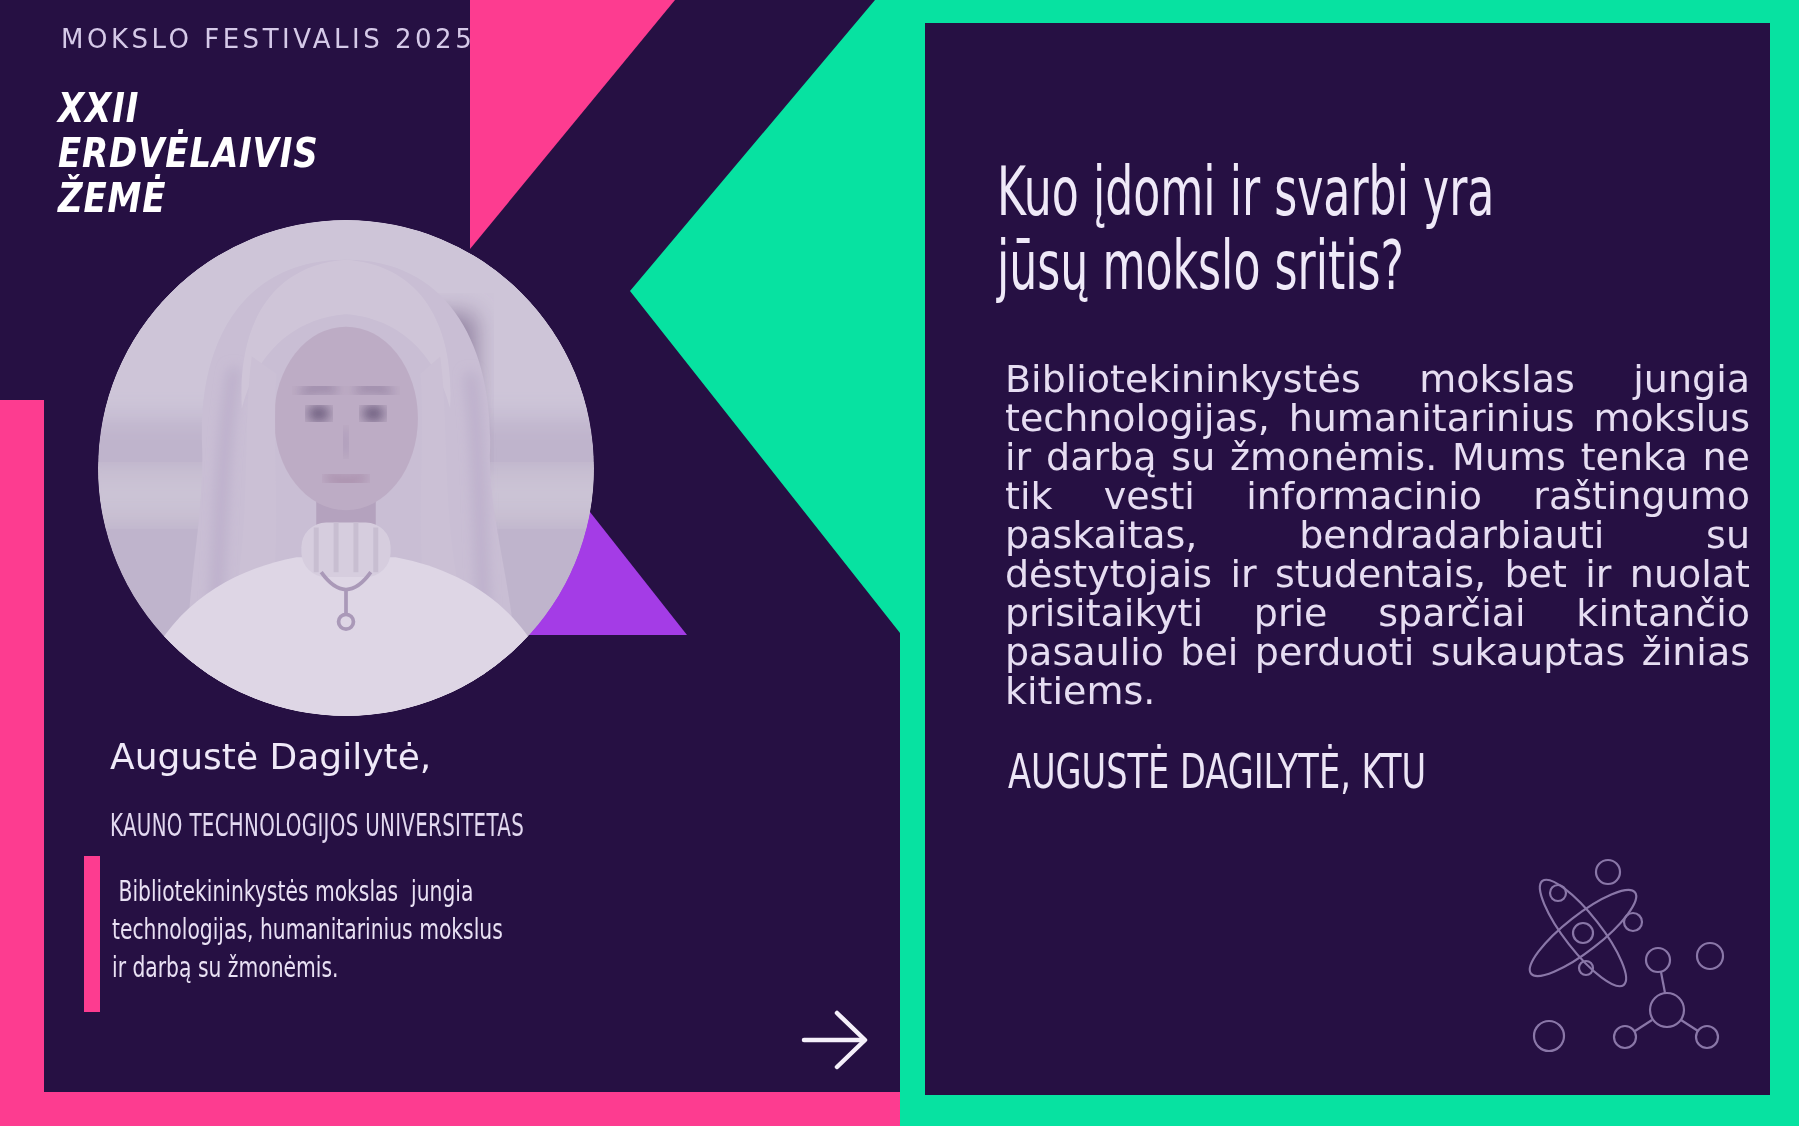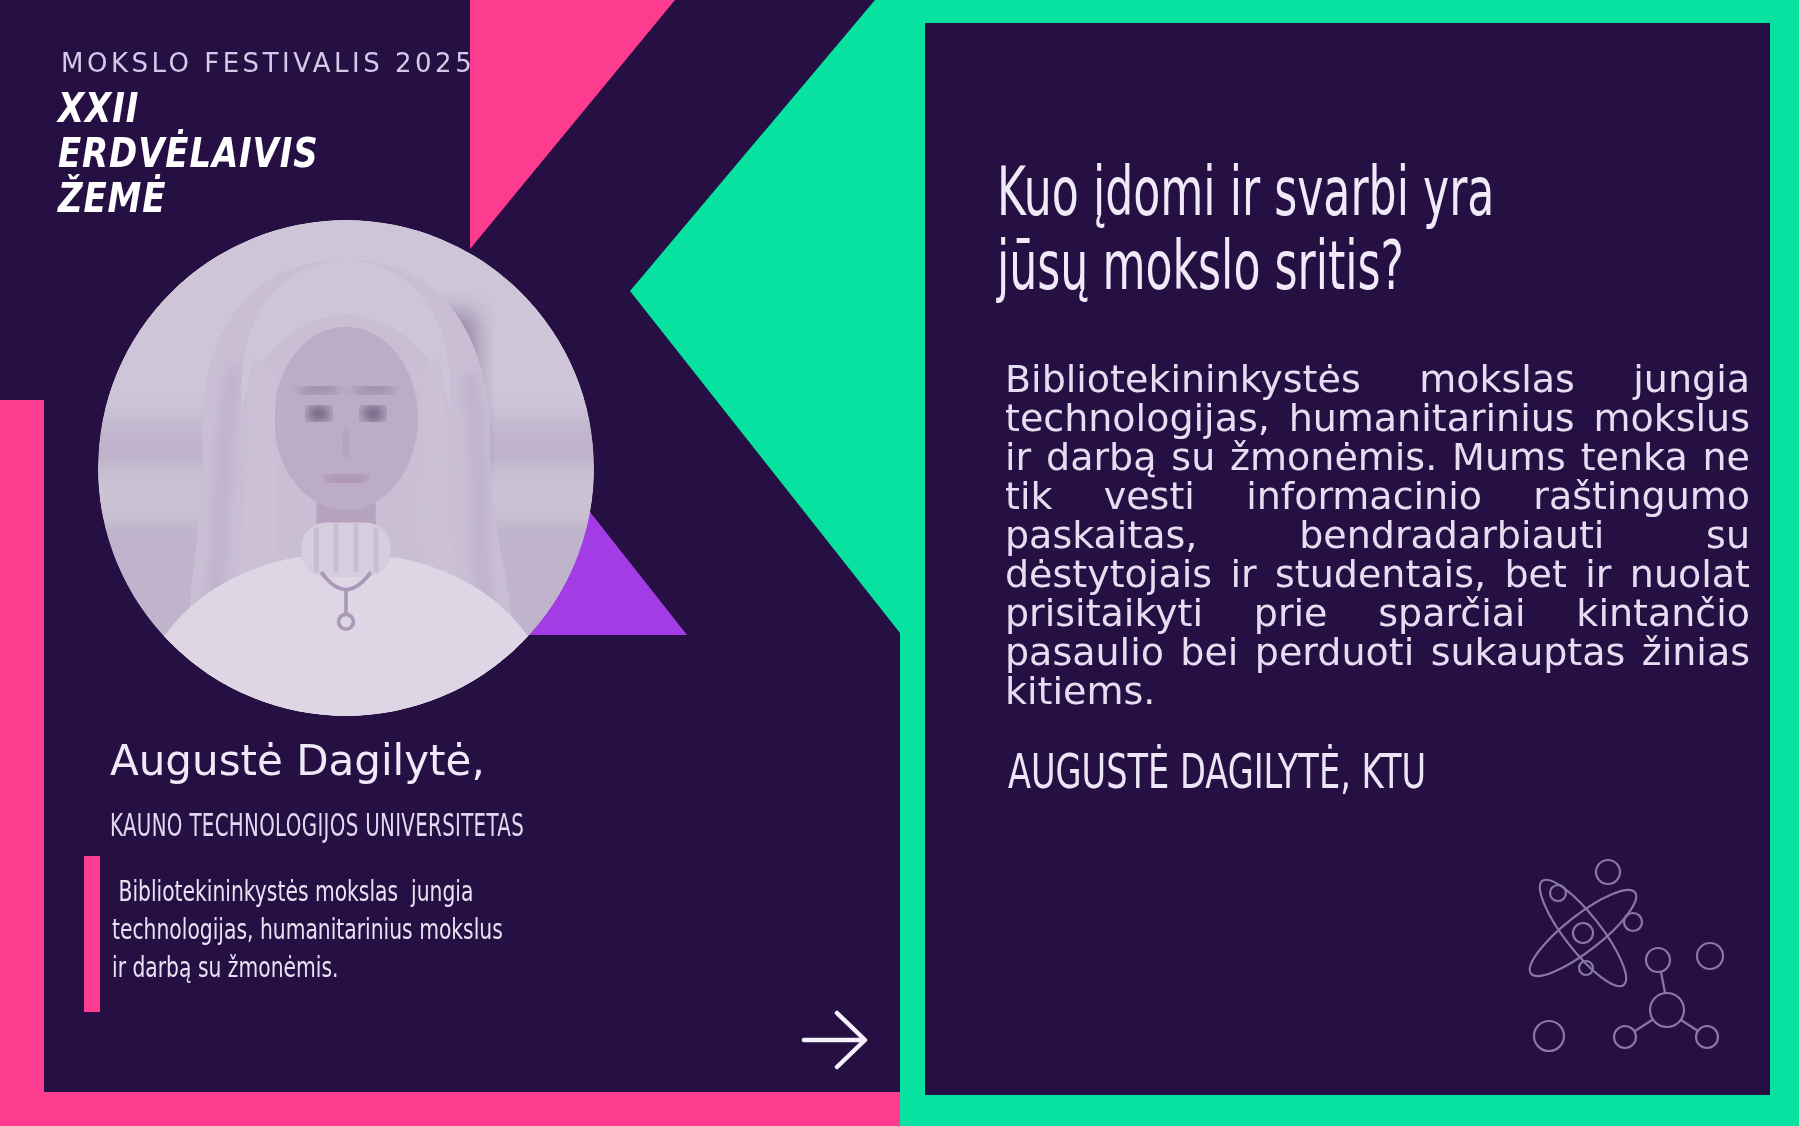--- a/index.html
+++ b/index.html
@@ -15,27 +15,27 @@
   
   #photo{left:98px;top:220px;width:496px;height:496px;border-radius:50%;
          overflow:hidden;z-index:2;}
 
   
   #panel{left:925px;top:23px;width:845px;height:1072px;background:#261043;z-index:2;}
 
   
   .txt{position:absolute;z-index:3;color:#ece5f6;}
 
-  #festival{left:61px;top:48px;font-size:26px;letter-spacing:3.5px;
+  #festival{left:61px;top:24px;font-size:26px;letter-spacing:3.5px;
             color:#d5c9e8;font-weight:500;}
   #logo{left:58px;top:86px;font-size:40px;line-height:45px;font-weight:800;
         font-style:italic;color:#ffffff;white-space:pre-line;
         transform:scaleX(.85);transform-origin:left top;letter-spacing:1px;}
 
-  #name{left:110px;top:736px;font-size:42px;font-weight:400;color:#efe9f8;}
+  #name{left:110px;top:736px;font-size:36px;font-weight:400;color:#efe9f8;}
   #affiliation{left:110px;top:806px;font-size:32px;letter-spacing:.5px;
                transform:scaleX(.62);transform-origin:left top;color:#e2d8f0;}
   #quote-bar{left:84px;top:856px;width:16px;height:156px;background:#fd3c90;z-index:3;}
   #quote{left:112px;top:872px;font-size:29px;line-height:38px;white-space:pre-wrap;
          transform:scaleX(.70);transform-origin:left top;color:#e9e1f4;}
 
   #question{left:997px;top:155px;font-size:68px;line-height:74px;font-weight:400;
             white-space:pre-line;transform:scaleX(.65);transform-origin:left top;
             color:#efe9f8;}
   #answer{left:1005px;top:360px;width:745px;font-size:38px;line-height:39px;

